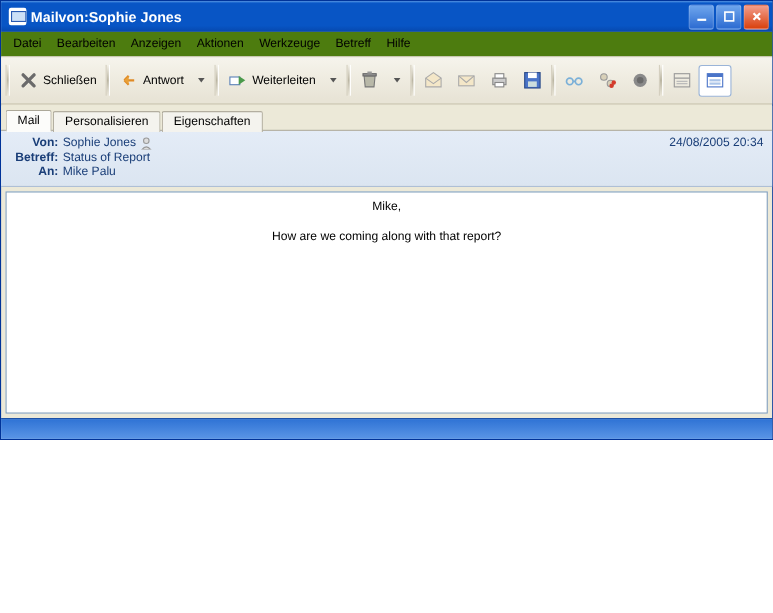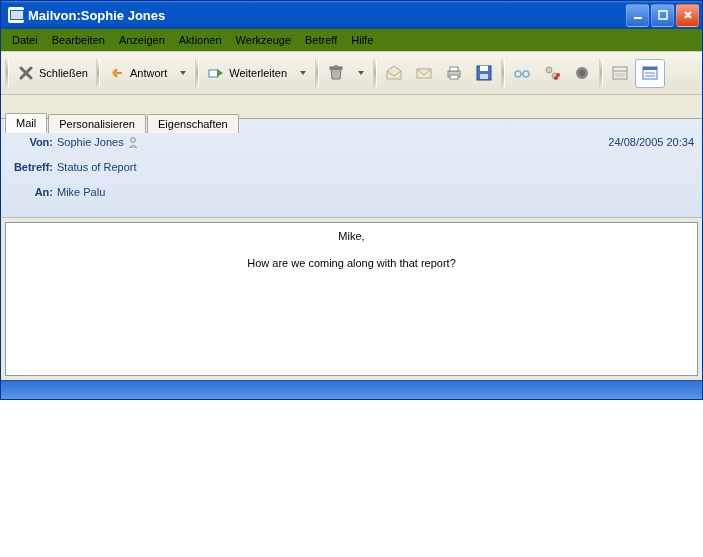--- a/index.html
+++ b/index.html
@@ -17,24 +17,24 @@
 .toolbar{height:38px;display:flex;align-items:center;padding:2px 2px;background:linear-gradient(to bottom,#f6f4ec,#e8e4d6 90%);border-bottom:1px solid #c7c2ae;}
 .tb-sep{width:2px;height:28px;margin:0 2px;background:linear-gradient(to bottom,transparent,#bbb6a3 50%,transparent);border-left:1px solid #d4cfbf;border-right:1px solid #fff;}
 .tb-btn{display:flex;align-items:center;gap:4px;padding:3px 5px;height:28px;box-sizing:border-box;border:1px solid transparent;border-radius:3px;cursor:default;color:#000;}
 .tb-btn .lbl{white-space:nowrap;}
 .tb-drop{width:8px;display:flex;justify-content:center;}
 .tb-drop::before{content:"";border-left:3px solid transparent;border-right:3px solid transparent;border-top:4px solid #555;}
 svg.ic{width:18px;height:18px;display:block;}
 .icon-btn{width:28px;height:27px;display:flex;align-items:center;justify-content:center;border:1px solid transparent;border-radius:3px;}
 .icon-btn.active{border:1px solid #9ab4d8;background:#fff;}
 .tab-row{display:flex;align-items:flex-end;padding:0 4px;height:22px;border-bottom:1px solid #aca899;background:#ece9d8;margin-top:1px;}
-.tab{padding:3px 10px 3px 10px;border:1px solid #aca899;border-bottom:none;margin-right:1px;background:#f4f3ee;border-radius:2px 2px 0 0;color:#000;cursor:default;position:relative;top:15px;}
+.tab{padding:3px 10px 3px 10px;border:1px solid #aca899;border-bottom:none;margin-right:1px;background:#f4f3ee;border-radius:2px 2px 0 0;color:#000;cursor:default;position:relative;top:2px;}
 .tab.active{background:#fcfcfa;border-bottom:1px solid #fcfcfa;}
 .header-panel{background:linear-gradient(to bottom,#e4ecf7,#dbe5f1);border-bottom:1px solid #aebfd6;padding:4px 8px 6px 8px;color:#1a3e78;}
-.hp-row{display:flex;align-items:center;margin:13px 0;}
+.hp-row{display:flex;align-items:center;margin:1px 0;}
 .hp-label{font-weight:bold;color:#1a3e78;width:44px;text-align:right;margin-right:4px;}
 .hp-val{color:#1a3e78;}
 .hp-date{margin-left:auto;color:#1a3e78;}
 .presence-icon{width:14px;height:12px;margin-left:4px;}
 .body-area{flex:1;margin:4px;border:1px solid #7f9db9;background:#fff;padding:6px 8px;color:#000;overflow:auto;font-size:11px;line-height:1.45;text-align:center;}
 .statusbar{height:18px;background:linear-gradient(to bottom,#2f73d5,#5a95e6);border-top:1px solid #1d52a8;}
 </style>
 </head>
 <body>
 

